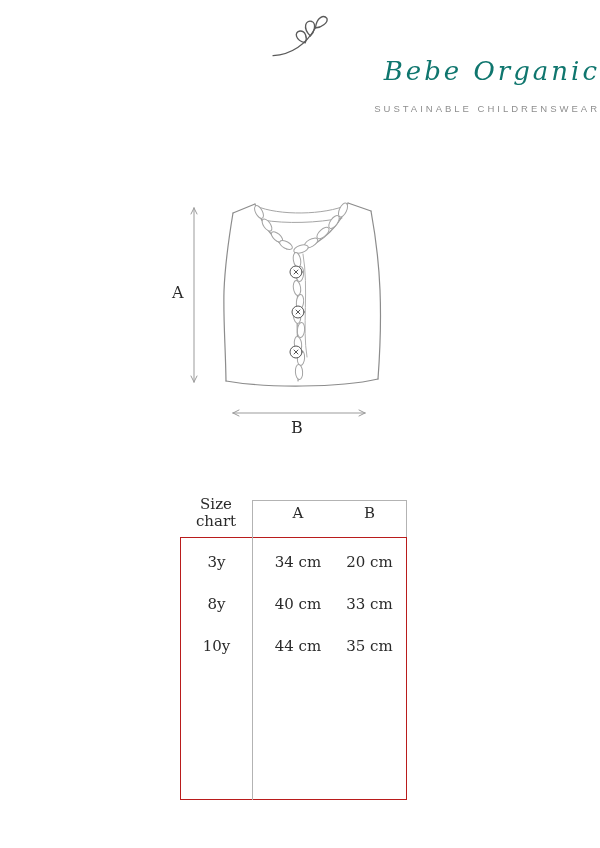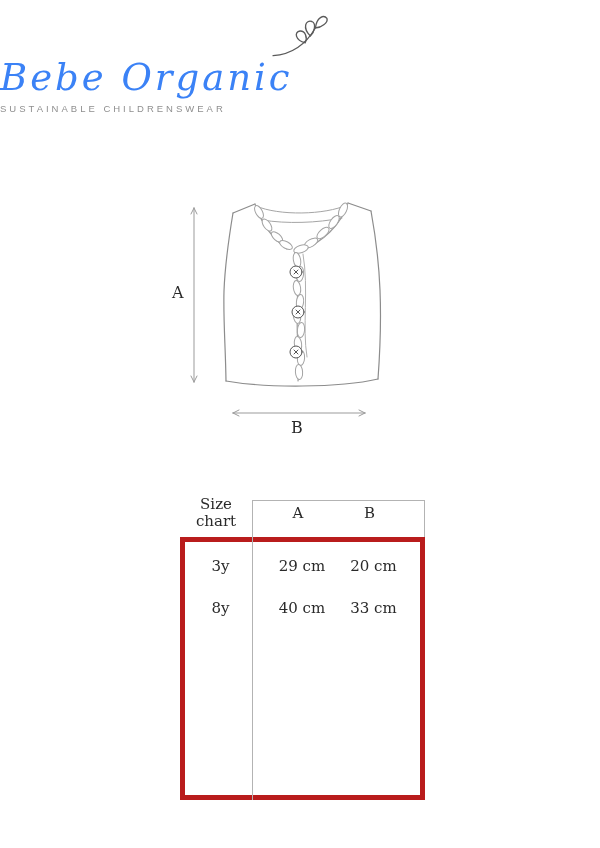--- a/index.html
+++ b/index.html
@@ -4,43 +4,43 @@
 <style>
   html,body{margin:0;padding:0;}
   body{
     width:600px;height:848px;position:relative;background:#ffffff;overflow:hidden;
     font-family:"DejaVu Serif", serif;color:#2a2a2a;
   }
   
   .brand{position:absolute;left:0;top:0;width:600px;text-align:center;}
   .sprig{position:absolute;left:271px;top:13px;width:58px;height:46px;}
   .brand-name{
-    position:absolute;left:0;top:56px;width:600px;text-align:left;
+    position:absolute;left:0;top:56px;width:600px;text-align:right;
     font-family:"DejaVu Serif", serif;font-style:italic;font-weight:400;
-    font-size:37px;letter-spacing:3px;color:#3b82f6;
+    font-size:26px;letter-spacing:3px;color:#0f766e;
   }
   .brand-tagline{
-    position:absolute;left:0;top:103px;width:600px;text-align:left;
+    position:absolute;left:0;top:103px;width:600px;text-align:right;
     font-family:"Liberation Sans", sans-serif;font-size:9.5px;
     letter-spacing:3px;color:#8f8f8f;
   }
   
   .diagram{position:absolute;left:0;top:185px;width:600px;height:260px;}
   .garment{position:absolute;left:217px;top:10px;width:170px;height:200px;}
   .v-arrow{position:absolute;left:188px;top:19px;width:12px;height:182px;}
   .h-arrow{position:absolute;left:229px;top:222px;width:140px;height:12px;}
   .mlabel{position:absolute;font-size:16px;color:#2a2a2a;}
   .mlabel-a{left:172px;top:98px;}
   .mlabel-b{left:291px;top:233px;}
   
-  .table{position:absolute;left:180px;top:489px;width:245px;height:311px;font-size:15px;}
+  .table{position:absolute;left:180px;top:489px;width:227px;height:311px;font-size:15px;}
   .t-header{position:relative;height:48px;display:grid;grid-template-columns:72px 92px 81px;align-items:center;}
   .ab-box{position:absolute;left:72px;top:11px;right:0;bottom:0;border:1px solid #b3b3b3;border-bottom:none;pointer-events:none;}
   .t-title{text-align:center;line-height:1.15;padding:0 12px;}
-  .t-body{position:relative;height:263px;box-sizing:border-box;border:5px solid #b91c1c;
+  .t-body{position:relative;height:263px;box-sizing:border-box;border:1px solid #b91c1c;
           display:grid;grid-template-rows:repeat(6,42px);padding-top:3px;}
   .divider{position:absolute;left:72px;top:48px;bottom:0;width:1px;background:#b3b3b3;}
   .row{display:grid;grid-template-columns:71px 92px 81px;align-items:center;text-align:center;}
   .cell{text-align:center;}
   .col-b{padding-right:30px;}
   .hcell{text-align:center;}
   svg{display:block;}
 </style>
 </head>
 <body>
@@ -135,23 +135,28 @@
 <section class="table">
   <div class="t-header">
     <div class="t-title">Size chart</div>
     <div class="hcell">A</div>
     <div class="hcell col-b">B</div>
     <div class="ab-box"></div>
   </div>
   <div class="t-body">
     <div class="row">
       <div class="cell">3y</div>
-      <div class="cell">29 cm</div>
+      <div class="cell">34 cm</div>
       <div class="cell col-b">20 cm</div>
     </div>
     <div class="row">
       <div class="cell">8y</div>
       <div class="cell">40 cm</div>
       <div class="cell col-b">33 cm</div>
     </div>
+    <div class="row">
+      <div class="cell">10y</div>
+      <div class="cell">44 cm</div>
+      <div class="cell col-b">35 cm</div>
+    </div>
   </div>
   <div class="divider"></div>
 </section>
 
 </body></html>

